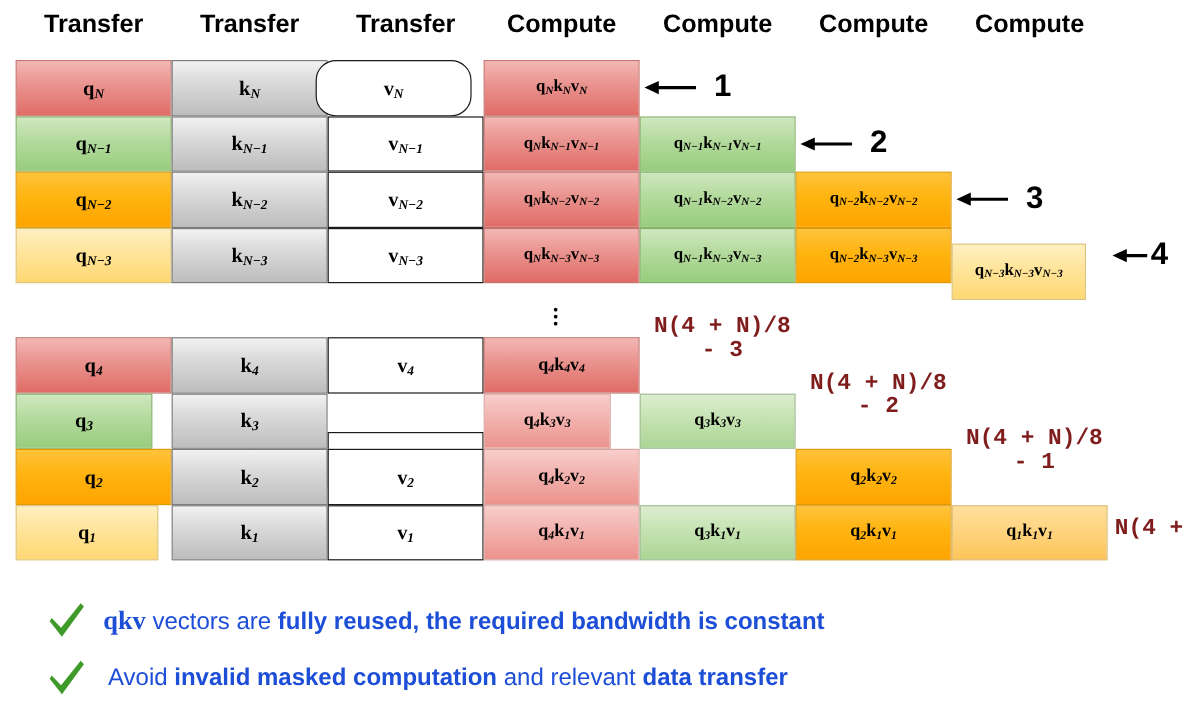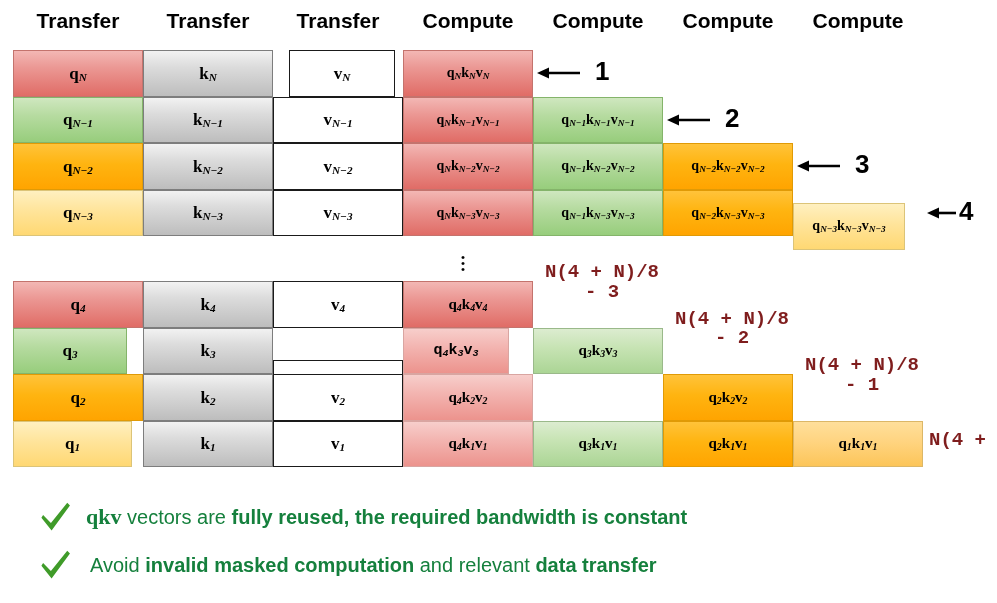--- a/index.html
+++ b/index.html
@@ -98,21 +98,21 @@
     text-align: center;
   }
   .vdots span { display:block; }
 
   
   .bullet-row { position: absolute; display: flex; align-items: center; }
   .checkmark { width: 34px; height: 34px; flex: none; }
   .bullet-text {
     font-family: "Liberation Sans", sans-serif;
     font-size: 20px;
-    color: #15803d;
+    color: #1d4ed8;
     white-space: nowrap;
   }
   .bullet-text b { font-weight: bold; }
   .bullet-text .qkv {
     font-family: "Liberation Serif", serif;
     font-weight: bold;
     font-size: 22px;
   }
 </style>
 </head>
@@ -125,21 +125,21 @@
     <div class="hdr" style="left: 403px; top: 9px; width: 130px;">Compute</div>
     <div class="hdr" style="left: 533px; top: 9px; width: 130px;">Compute</div>
     <div class="hdr" style="left: 663px; top: 9px; width: 130px;">Compute</div>
     <div class="hdr" style="left: 793px; top: 9px; width: 130px;">Compute</div>
     <div class="cell c-red" style="left: 13px; top: 50px; width: 130px; height: 46.5px; font-size: 17px;">
       <span class="mathlbl">q<sub>N</sub></span>
     </div>
     <div class="cell c-gray" style="left: 143px; top: 50px; width: 130px; height: 46.5px; font-size: 17px;">
       <span class="mathlbl">k<sub>N</sub></span>
     </div>
-    <div class="cell c-white" style="left: 289px; top: 50px; width: 106px; height: 46.5px; font-size: 17px;">
+    <div class="cell c-white" style="left: 263px; top: 50px; width: 130px; height: 46.5px; font-size: 17px; border-radius: 17px;">
       <span class="mathlbl">v<sub>N</sub></span>
     </div>
     <div class="cell c-red" style="left: 403px; top: 50px; width: 130px; height: 46.5px; font-size: 14px;">
       <span class="mathlbl">q<sub>N</sub>k<sub>N</sub>v<sub>N</sub></span>
     </div>
     <div class="cell c-green" style="left: 13px; top: 96.5px; width: 130px; height: 46.5px; font-size: 17px;">
       <span class="mathlbl">q<sub>N−1</sub></span>
     </div>
     <div class="cell c-gray" style="left: 143px; top: 96.5px; width: 130px; height: 46.5px; font-size: 17px;">
       <span class="mathlbl">k<sub>N−1</sub></span>
@@ -206,21 +206,21 @@
     </div>
     <div class="cell c-green" style="left: 13px; top: 327.5px; width: 114px; height: 46.5px; font-size: 17px;">
       <span class="mathlbl">q<sub>3</sub></span>
     </div>
     <div class="cell c-gray" style="left: 143px; top: 327.5px; width: 130px; height: 46.5px; font-size: 17px;">
       <span class="mathlbl">k<sub>3</sub></span>
     </div>
     <div class="cell c-white" style="left: 273px; top: 344px; width: 130px; height: 46.5px; font-size: 17px; margin-top: 16px;">
       <span class="mathlbl">v<sub>3</sub></span>
     </div>
-    <div class="cell c-redlite" style="left: 403px; top: 327.5px; width: 106px; height: 46.5px; font-size: 15px; font-family: Liberation Mono, monospace;">
+    <div class="cell c-redlite" style="left: 403px; top: 327.5px; width: 106px; height: 46.5px; font-size: 15px;">
       <span class="mathlbl">q<sub>4</sub>k<sub>3</sub>v<sub>3</sub></span>
     </div>
     <div class="cell c-greenlt" style="left: 533px; top: 327.5px; width: 130px; height: 46.5px; font-size: 15px;">
       <span class="mathlbl">q<sub>3</sub>k<sub>3</sub>v<sub>3</sub></span>
     </div>
     <div class="cell c-orange" style="left: 13px; top: 374px; width: 130px; height: 46.5px; font-size: 17px;">
       <span class="mathlbl">q<sub>2</sub></span>
     </div>
     <div class="cell c-gray" style="left: 143px; top: 374px; width: 130px; height: 46.5px; font-size: 17px;">
       <span class="mathlbl">k<sub>2</sub></span>

